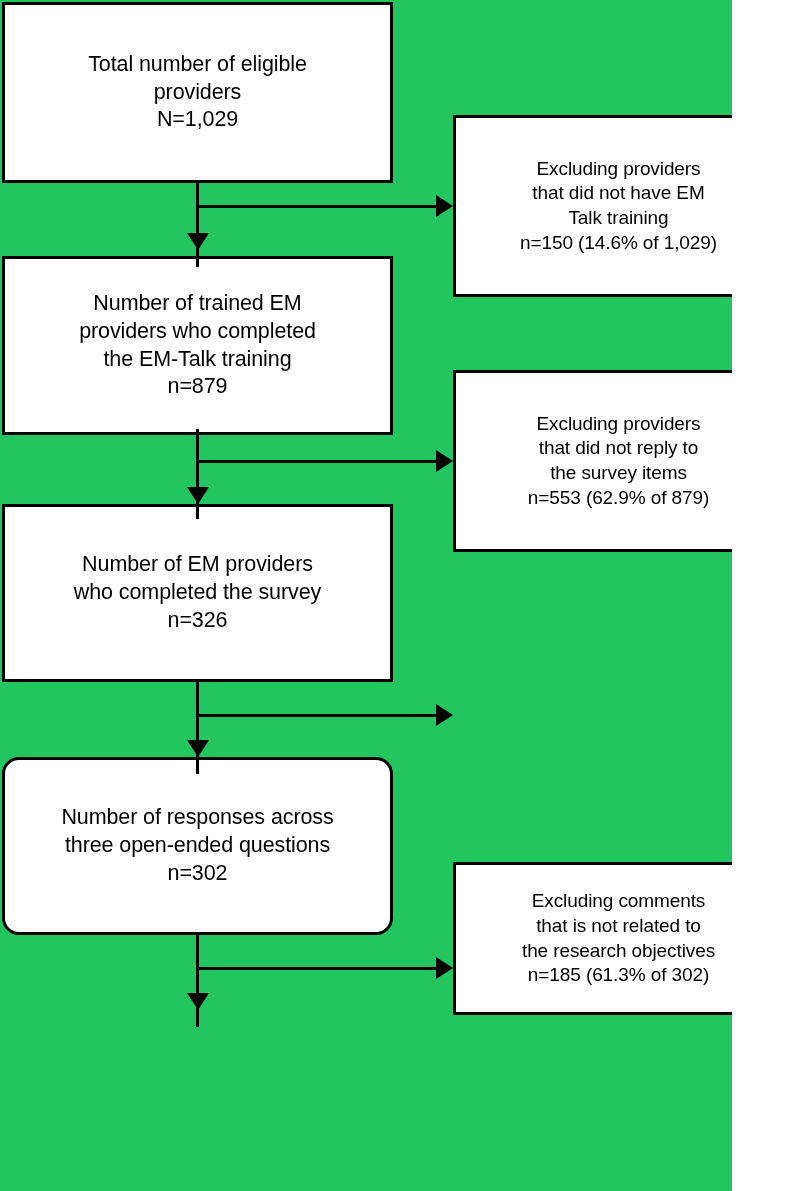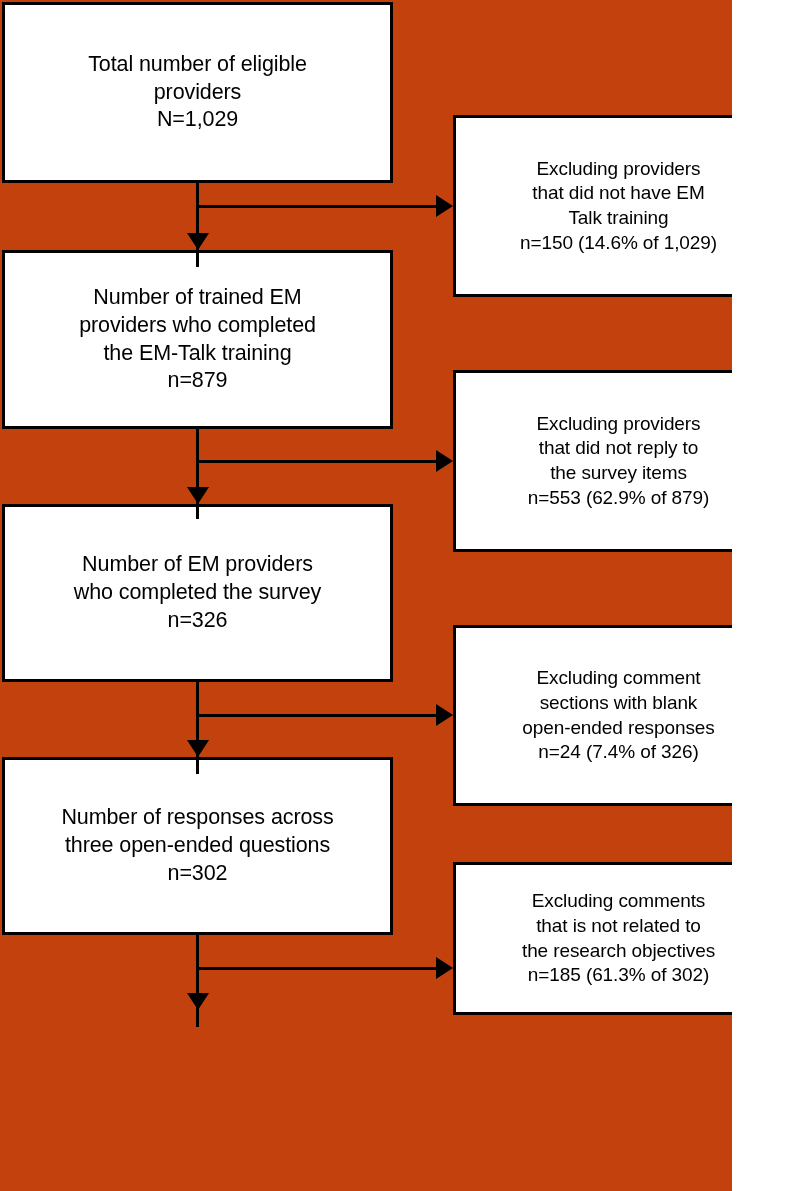--- a/index.html
+++ b/index.html
@@ -9,21 +9,21 @@
     background: #ffffff;
   }
   body {
     font-family: "Liberation Sans", sans-serif;
     color: #000000;
   }
   #flowchart {
     position: relative;
     width: 732px;
     height: 1191px;
-    background: #c2410c;
+    background: #22c55e;
     overflow: hidden;
   }
 
   
   .node-box {
     position: absolute;
     box-sizing: border-box;
     border: 3px solid #000000;
     background: #ffffff;
     display: flex;
@@ -54,23 +54,23 @@
     left: 453px;
     width: 331px;
   }
   .excl-box .node-text {
     font-size: 19px;
     padding: 0 8px;
   }
 
   
   #box-eligible      { top: 2px;    height: 181px; }
-  #box-trained       { top: 250px;  height: 179px; }
+  #box-trained       { top: 256px;  height: 179px; }
   #box-survey        { top: 504px;  height: 178px; }
-  #box-responses     { top: 757px;  height: 178px; }
+  #box-responses     { top: 757px;  height: 178px; border-radius: 17px; }
   #box-analyzed      { top: 1010px; height: 179px; }
 
   #box-excl-training { top: 115px;  height: 182px; }
   #box-excl-reply    { top: 370px;  height: 182px; }
   #box-excl-blank    { top: 625px;  height: 181px; }
   #box-excl-unrelated{ top: 862px;  height: 153px; align-items: center; }
 
   
   .conn {
     position: absolute;
@@ -169,26 +169,20 @@
 n=150 (14.6% of 1,029)</span>
   </div>
 
   <div class="node-box excl-box" id="box-excl-reply">
     <span class="node-text">Excluding providers
 that did not reply to
 the survey items
 n=553 (62.9% of 879)</span>
   </div>
 
-  <div class="node-box excl-box" id="box-excl-blank">
-    <span class="node-text">Excluding comment
-sections with blank
-open-ended responses
-n=24 (7.4% of 326)</span>
-  </div>
 
   <div class="node-box excl-box" id="box-excl-unrelated">
     <span class="node-text">Excluding comments
 that is not related to
 the research objectives
 n=185 (61.3% of 302)</span>
   </div>
 
   <div class="conn conn-vline" id="vline-1"></div>
   <div class="arrow-down" id="arrow-1"></div>

